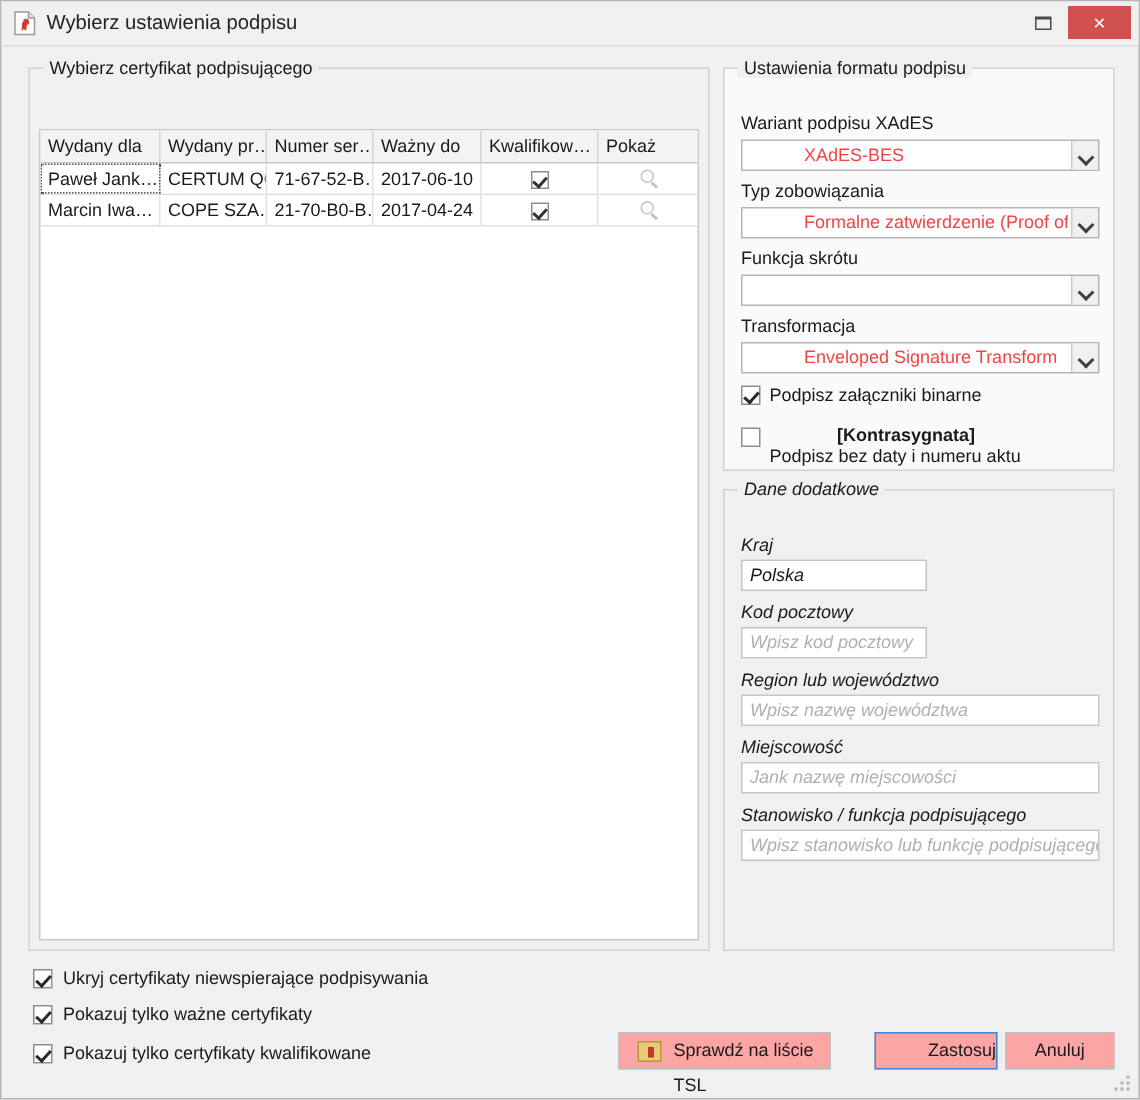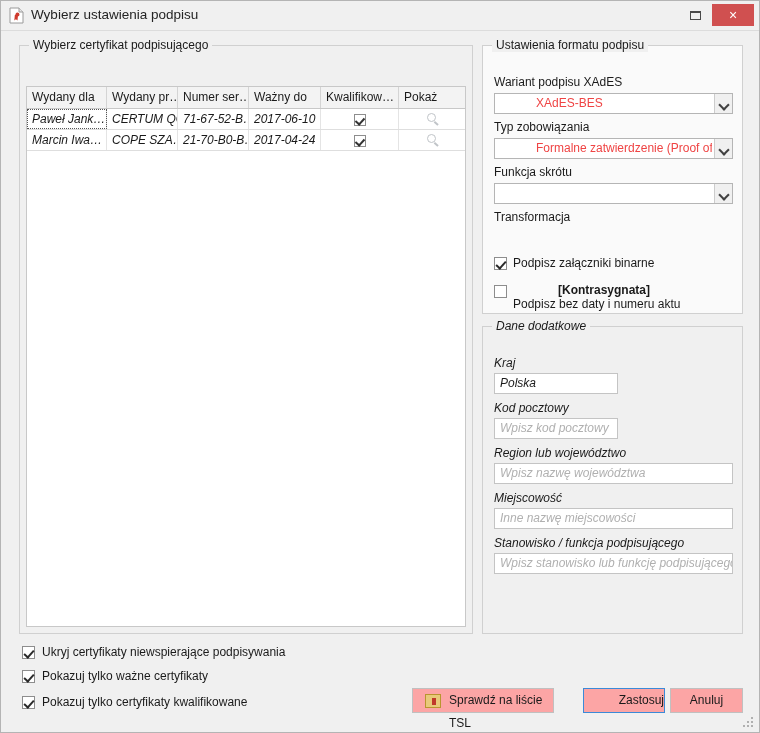--- a/index.html
+++ b/index.html
@@ -100,21 +100,21 @@
   }
   .grow{
     position:relative;height:20px;
     border-bottom:1px solid #dedede;
   }
   .gc{
     position:absolute;top:0;height:20px;line-height:20px;
     font-size:12px;color:#1a1a1a;
     padding-left:5px;box-sizing:border-box;
     border-right:1px solid #e4e4e4;
-    overflow:hidden;white-space:nowrap;font-style:italic;
+    overflow:hidden;white-space:nowrap;
   }
   .gc.ctr{padding-left:0;text-align:center;}
   .gc.focus{outline:1px dotted #555;outline-offset:-1px;}
   .cbx{
     display:inline-block;width:12px;height:12px;
     border:1px solid #8d8d8d;background:#fff;
     box-sizing:border-box;position:relative;
     vertical-align:middle;
   }
   .cbx.on::after{
@@ -287,20 +287,24 @@
       <div class="val">Formalne zatwierdzenie (Proof of approval)</div>
       <div class="arw"></div>
     </div>
 
     <div class="lbl" style="left:11px;top:119px">Funkcja skrótu</div>
     <div class="ddl" style="left:11px;top:137px;width:239px">
       <div class="arw"></div>
     </div>
 
     <div class="lbl" style="left:11px;top:164px">Transformacja</div>
+    <div class="ddl" style="left:11px;top:182px;width:239px">
+      <div class="val">Enveloped Signature Transform</div>
+      <div class="arw"></div>
+    </div>
 
     <div class="chkrow" style="left:11px;top:211px">
       <div class="box on"></div>
       <div class="cap">Podpisz załączniki binarne</div>
     </div>
 
     <div class="chkrow" style="left:11px;top:239px">
       <div class="box"></div>
       <div class="ktitle"><b>[Kontrasygnata]</b></div>
       <div class="ksub">Podpisz bez daty i numeru aktu</div>
@@ -313,21 +317,21 @@
     <div class="lbl" style="left:11px;top:29px">Kraj</div>
     <div class="txt val" style="left:11px;top:46px;width:124px">Polska</div>
 
     <div class="lbl" style="left:11px;top:74px">Kod pocztowy</div>
     <div class="txt ph" style="left:11px;top:91px;width:124px">Wpisz kod pocztowy</div>
 
     <div class="lbl" style="left:11px;top:119px">Region lub województwo</div>
     <div class="txt ph" style="left:11px;top:136px;width:239px">Wpisz nazwę województwa</div>
 
     <div class="lbl" style="left:11px;top:164px">Miejscowość</div>
-    <div class="txt ph" style="left:11px;top:181px;width:239px">Inne nazwę miejscowości</div>
+    <div class="txt ph" style="left:11px;top:181px;width:239px">Jank nazwę miejscowości</div>
 
     <div class="lbl" style="left:11px;top:209px">Stanowisko / funkcja podpisującego</div>
     <div class="txt ph" style="left:11px;top:226px;width:239px">Wpisz stanowisko lub funkcję podpisującego</div>
   </div>
 
   <div class="bchk" style="left:21px;top:645px">
     <div class="box on"></div>
     <div class="cap">Ukryj certyfikaty niewspierające podpisywania</div>
   </div>
   <div class="bchk" style="left:21px;top:669px">

